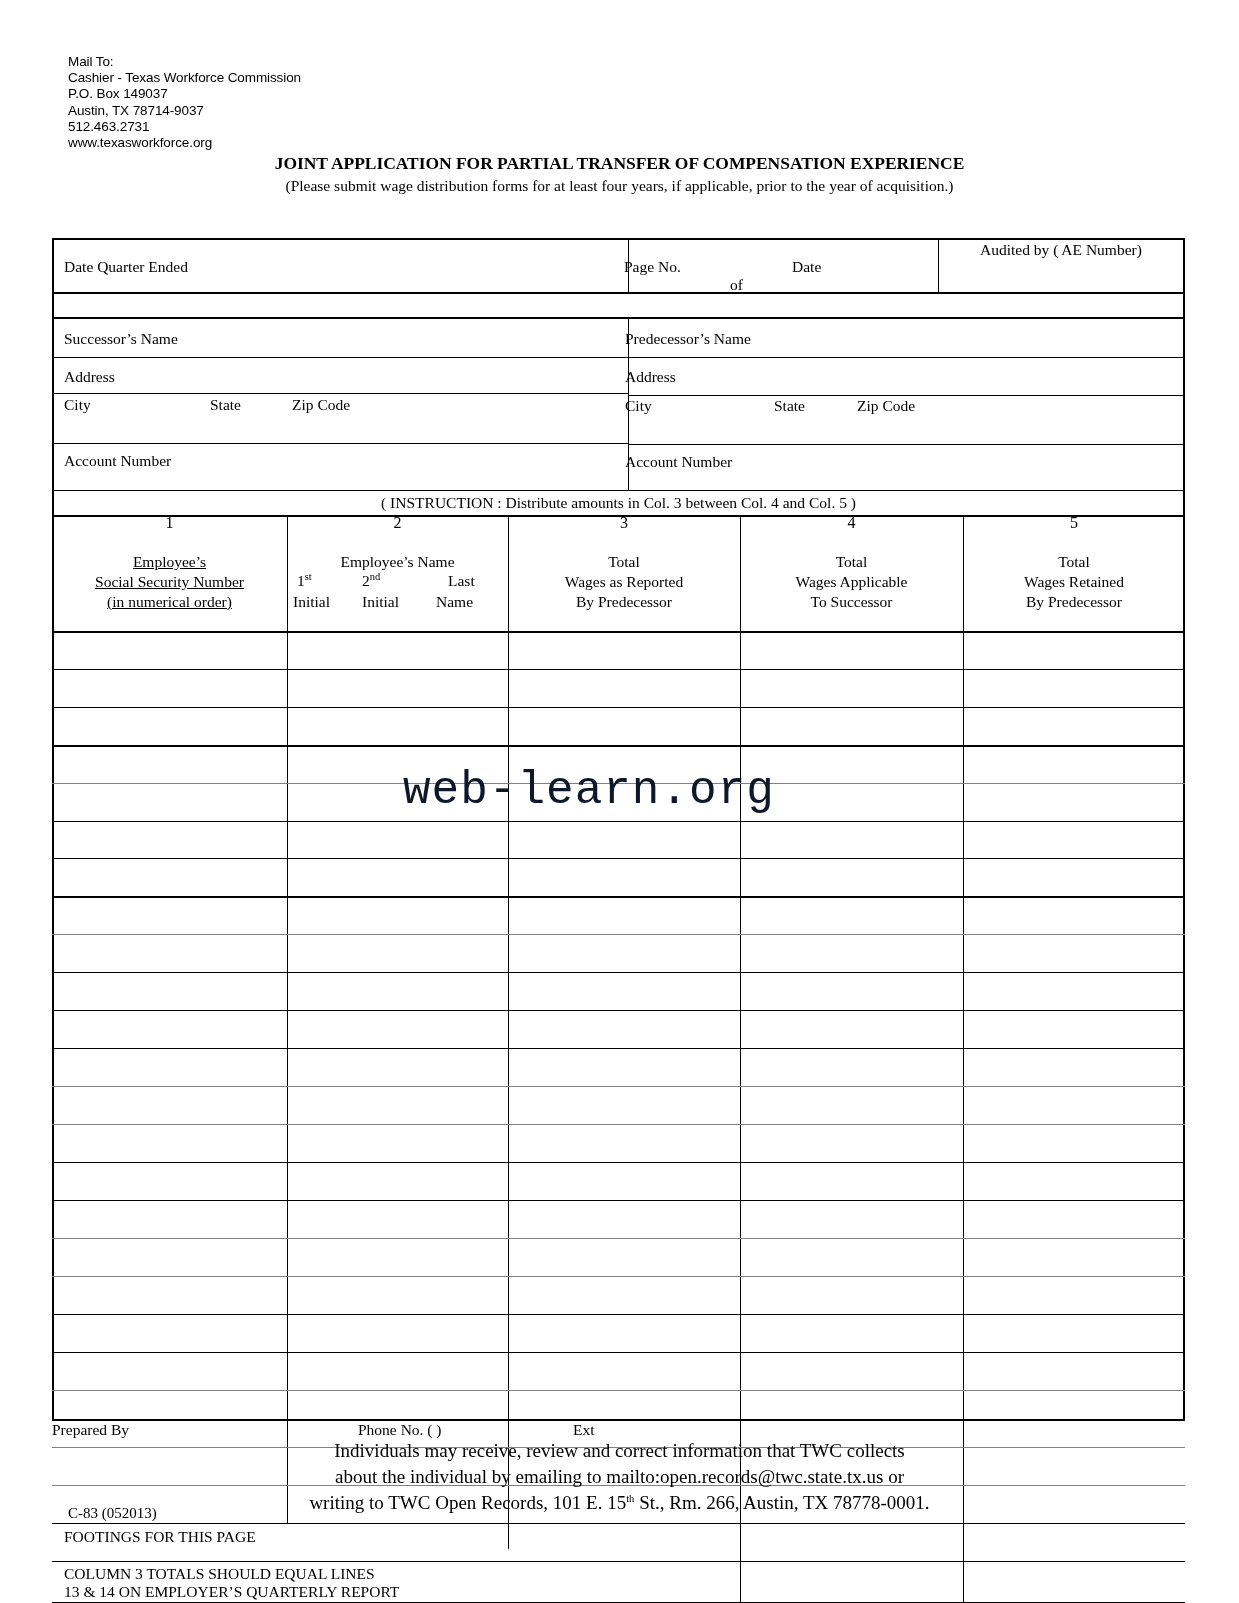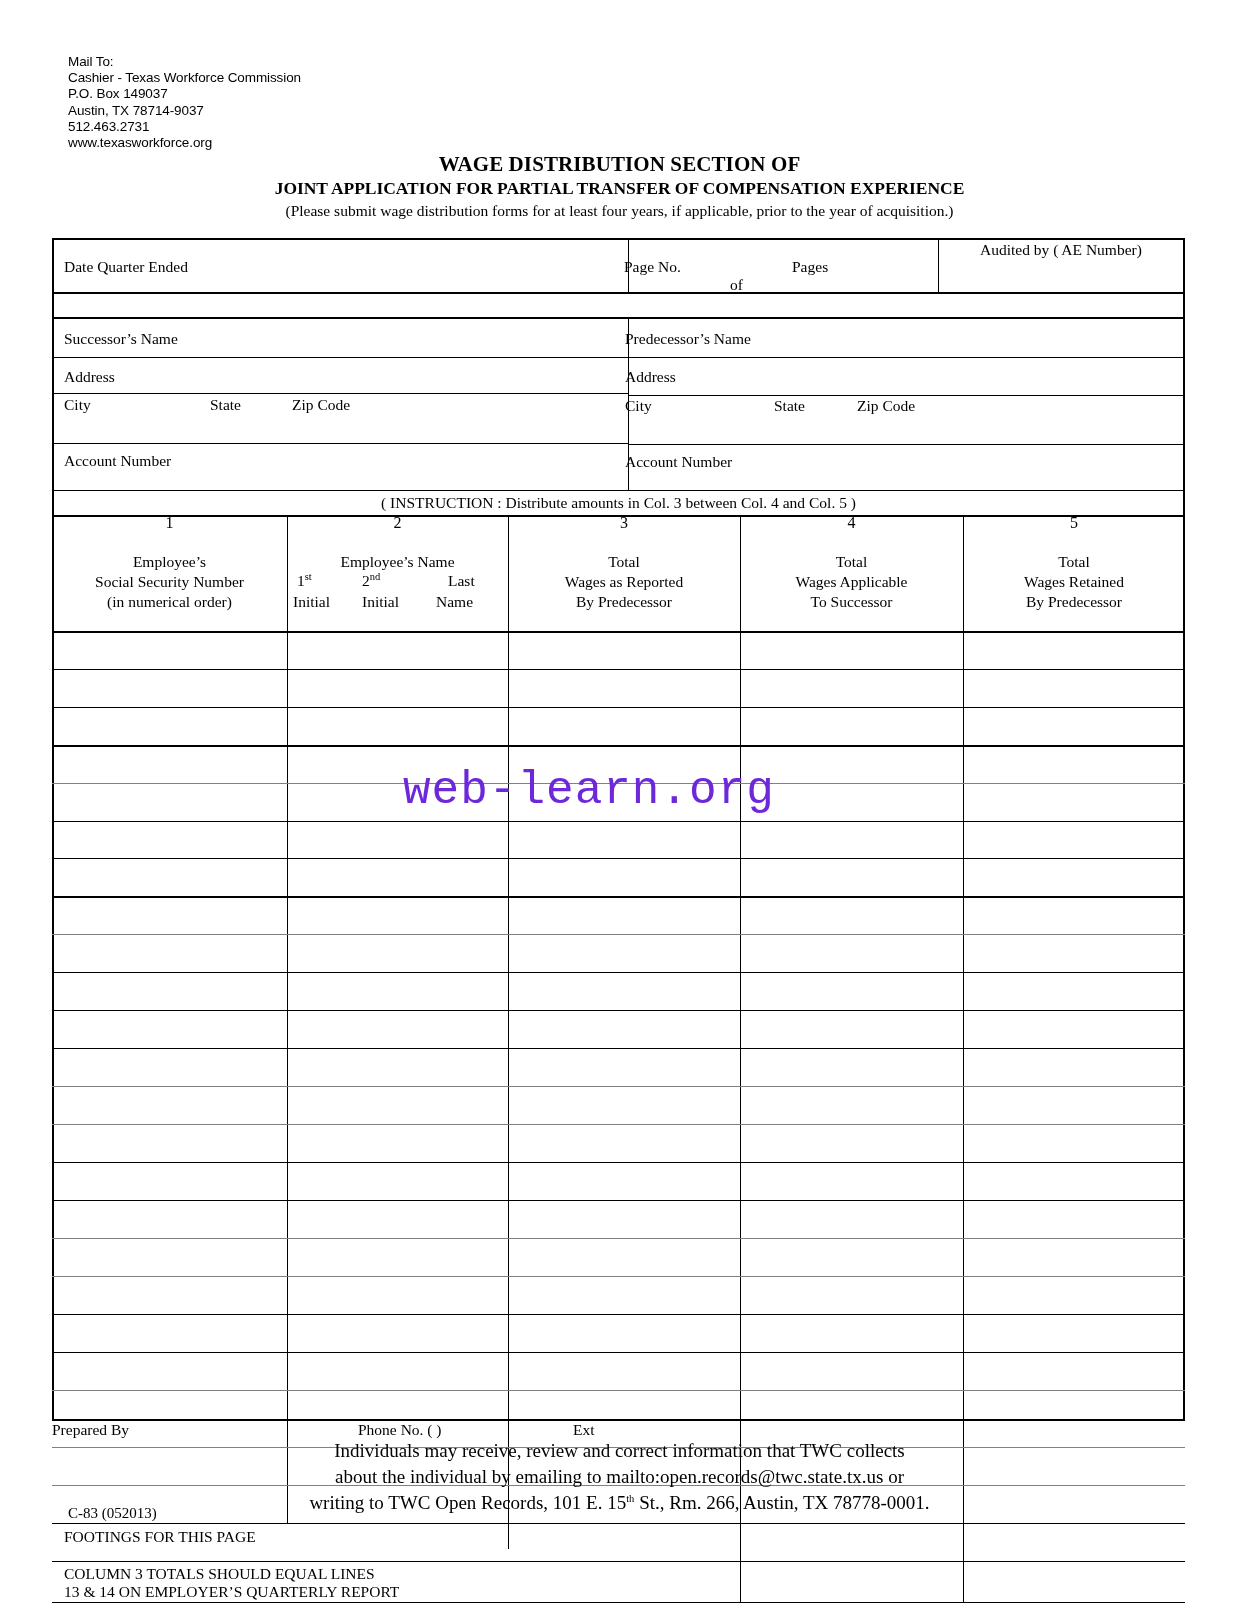--- a/index.html
+++ b/index.html
@@ -97,21 +97,21 @@
     line-height: 0;
   }
 
   
   #watermark {
     position: absolute;
     left: 403px;
     top: 765px;
     font-family: "Liberation Mono", monospace;
     font-size: 46px;
-    color: #6d28d9;
+    color: #0f172a;
     letter-spacing: 1px;
     white-space: nowrap;
     z-index: 5;
   }
 
   
   #prepared-row {
     position: absolute;
     left: 52px;
     top: 1421px;
@@ -145,42 +145,41 @@
 <div id="mailto-block">
   <div>Mail To:</div>
   <div>Cashier - Texas Workforce Commission</div>
   <div>P.O. Box 149037</div>
   <div>Austin, TX 78714-9037</div>
   <div>512.463.2731</div>
   <div>www.texasworkforce.org</div>
 </div>
 
 <div id="title-block">
-  <div id="form-title-main">WAGE DISTRIBUTION SECTION OF</div>
   <div id="form-title-sub">JOINT APPLICATION FOR PARTIAL TRANSFER OF COMPENSATION EXPERIENCE</div>
   <div id="form-title-note">(Please submit wage distribution forms for at least four years, if applicable, prior to the year of acquisition.)</div>
 </div>
 
 <div id="watermark">web-learn.org</div>
 
 <div id="form-frame">
 
   <div class="hline thick" style="top:0;width:1133px;height:2px;"></div>
   <div class="vline thick" style="left:0;height:1183px;width:2px;"></div>
   <div class="vline thick" style="left:1131px;height:1183px;width:2px;"></div>
   <div class="hline thick" style="top:1181px;width:1133px;height:2px;"></div>
 
   <div class="vline" style="left:576px;height:54px;"></div>
   <div class="vline" style="left:886px;height:54px;"></div>
   <div class="hline" style="top:54px;width:1133px;height:2px;"></div>
 
   <div class="cell-label" style="left:12px;top:20px;">Date Quarter Ended</div>
   <div class="cell-label" style="left:572px;top:20px;">Page No.</div>
   <div class="cell-label" style="left:678px;top:38px;">of</div>
-  <div class="cell-label" style="left:740px;top:20px;">Pages</div>
+  <div class="cell-label" style="left:740px;top:20px;">Date</div>
   <div class="cell-label" style="left:928px;top:3px;">Audited by ( AE Number)</div>
 
   <div class="hline" style="top:79px;width:1133px;height:2px;"></div>
 
   <div class="vline" style="left:576px;top:81px;height:171px;"></div>
 
   <div class="hline" style="top:119px;width:576px;"></div>
   <div class="hline" style="top:155px;width:576px;"></div>
   <div class="hline" style="top:205px;width:576px;"></div>
 
@@ -206,21 +205,21 @@
 
   <div class="cell-label center" style="left:0;top:256px;width:1133px;">( INSTRUCTION : Distribute amounts in Col. 3 between Col. 4 and Col. 5 )</div>
   <div class="hline" style="top:277px;width:1133px;height:2px;"></div>
 
   <div class="colnum" style="left:0;top:276px;width:235px;">1</div>
   <div class="colnum" style="left:235px;top:276px;width:221px;">2</div>
   <div class="colnum" style="left:456px;top:276px;width:232px;">3</div>
   <div class="colnum" style="left:688px;top:276px;width:223px;">4</div>
   <div class="colnum" style="left:911px;top:276px;width:222px;">5</div>
 
-  <div class="colhead" style="left:0;top:314px;width:235px;">
+  <div class="colhead" style="left:0;top:314px;width:235px;text-decoration:underline;">
     <div>Employee’s</div>
     <div>Social Security Number</div>
     <div>(in numerical order)</div>
   </div>
 
   <div class="colhead" style="left:235px;top:314px;width:221px;">
     <div>Employee’s Name</div>
   </div>
   <div class="cell-label" style="left:245px;top:334px;">
     <span>1</span><span class="supx">st</span>

